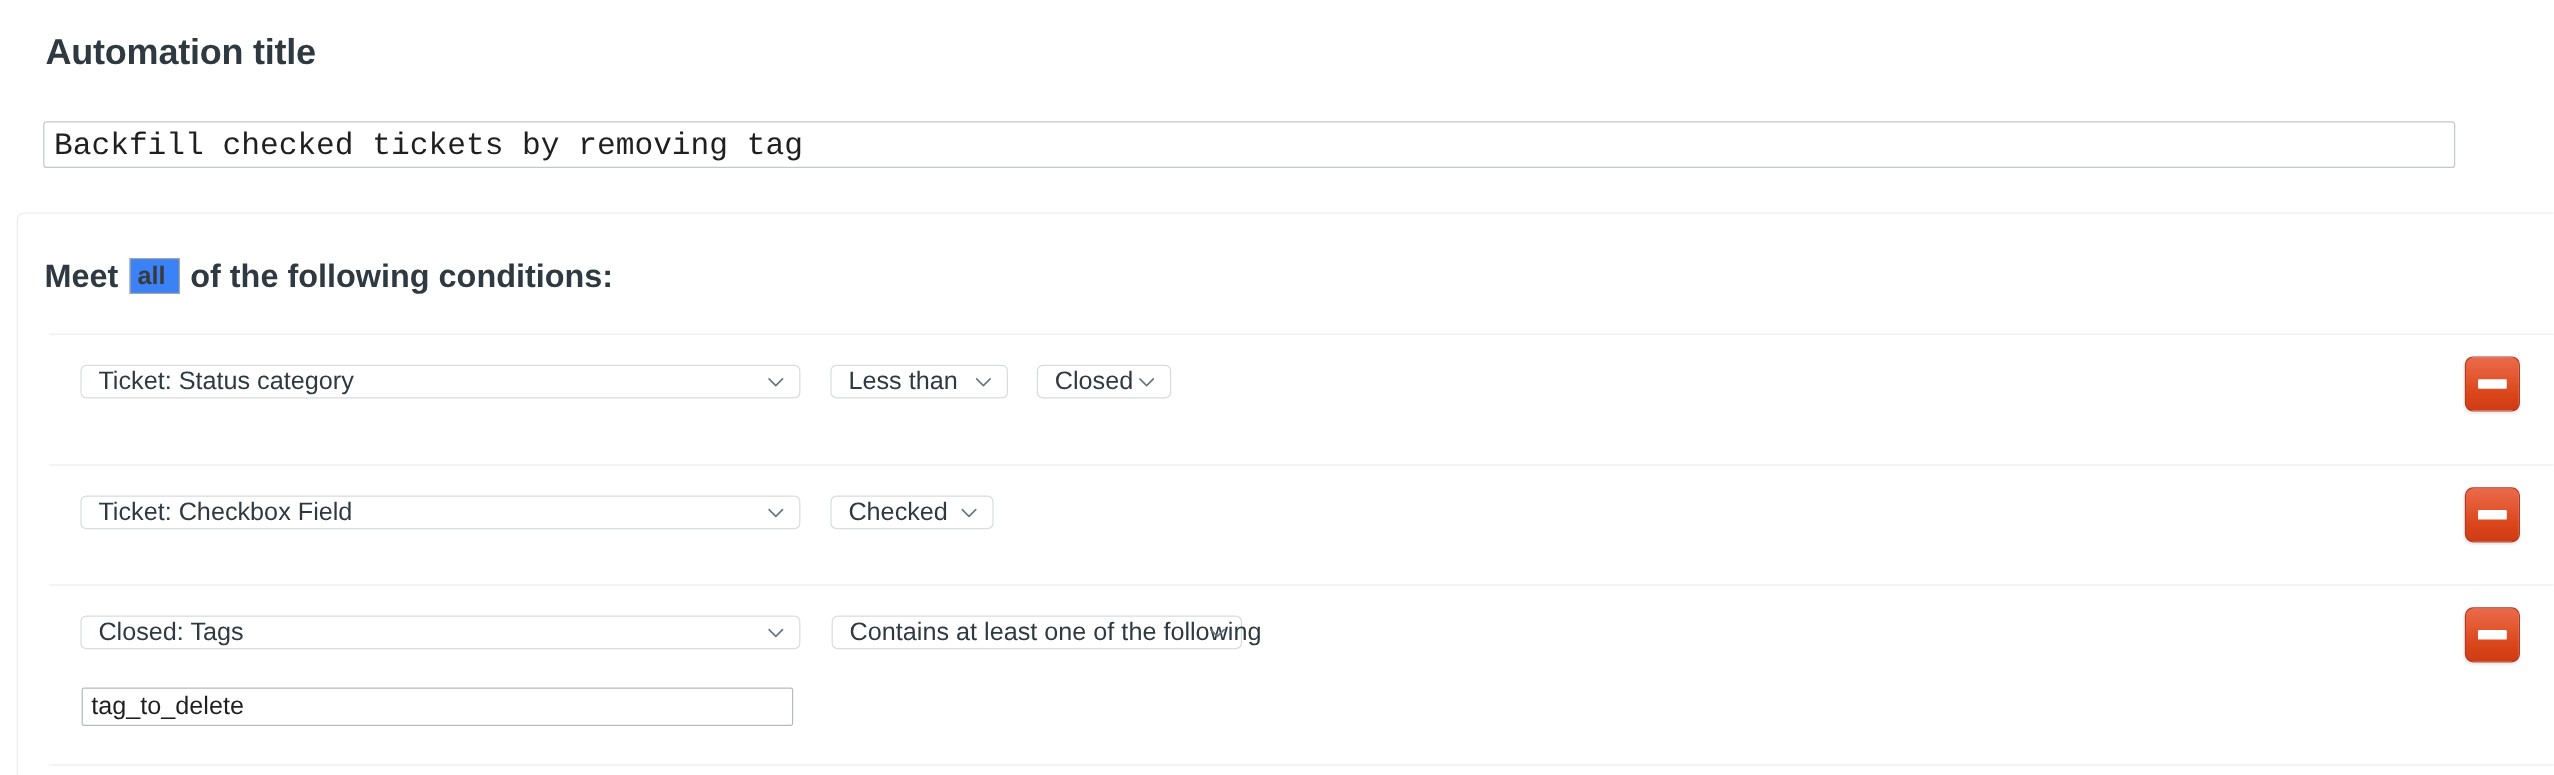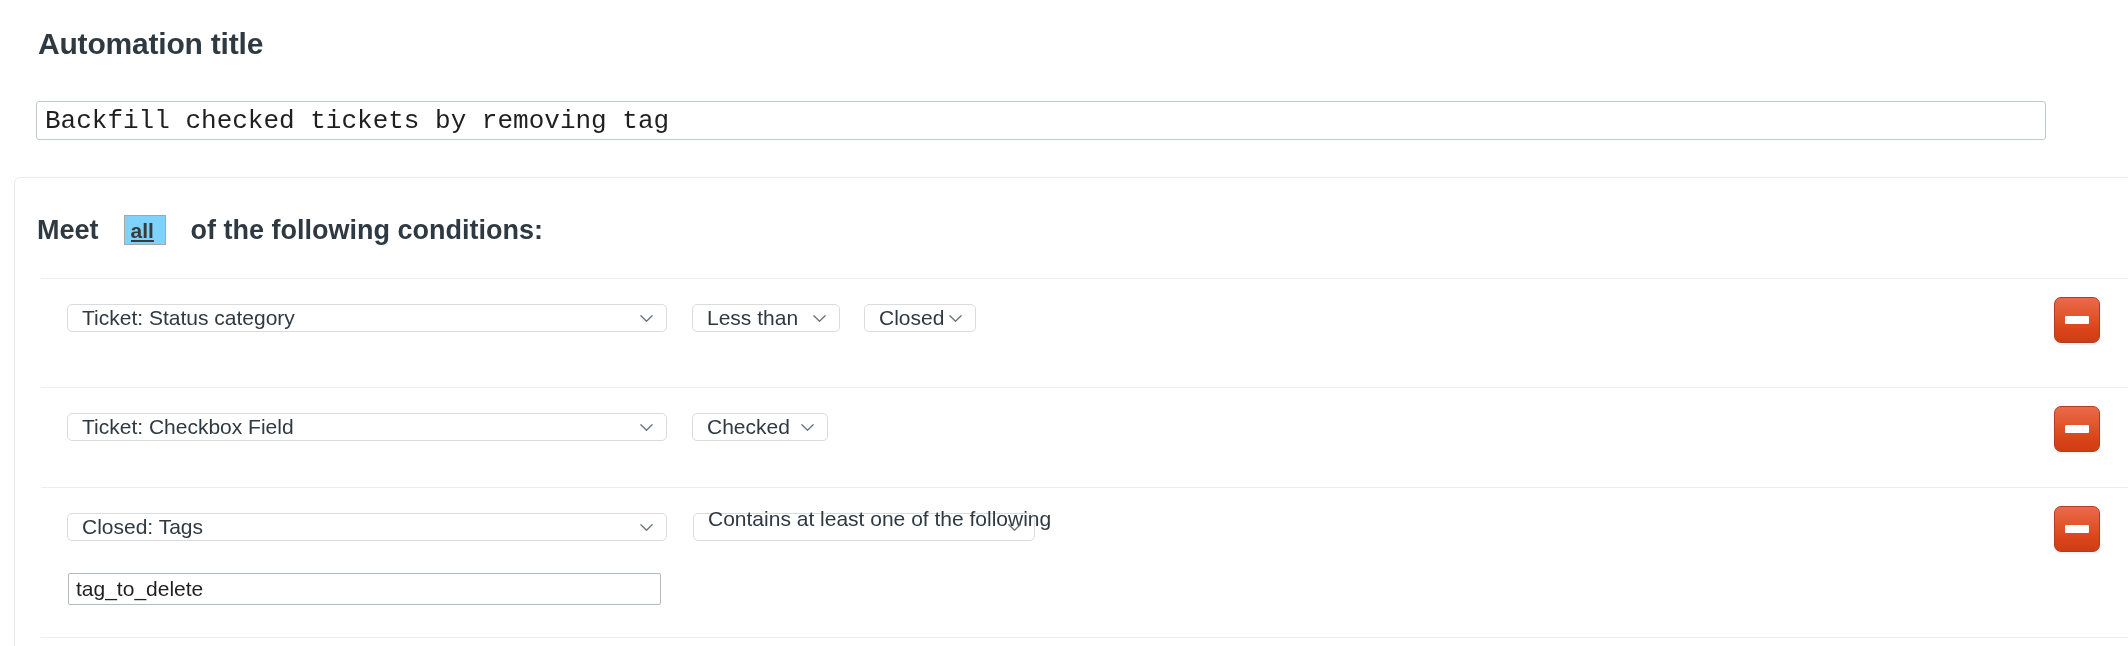--- a/index.html
+++ b/index.html
@@ -86,33 +86,32 @@
     font-weight: bold;
     color: #2f3941;
     line-height: 30px;
   }
   .meet-select {
     display: inline-flex;
     align-items: center;
     justify-content: center;
     height: 30px;
     min-width: 42px;
-    margin: 0 25px;
+    margin: 0 9px;
     padding: 0 6px;
     box-sizing: border-box;
-    background: #7dd3fc;
+    background: #3b82f6;
     border: 1px solid #a6a6a6;
     border-radius: 0;
     font-family: "Liberation Sans", sans-serif;
     font-size: 21px;
     font-weight: bold;
     color: #3a3a3a;
     cursor: pointer;
     appearance: none;
-    text-decoration: underline;
     -webkit-appearance: none;
   }
 
   
   .rows {
     position: absolute;
     left: 0;
     top: 0;
     width: 100%;
   }
@@ -172,21 +171,21 @@
     pointer-events: none;
   }
   .sel .chev svg { display: block; width: 15px; height: 15px; }
 
   .sel-field      { width: 600px; }
   .sel-field .lbl { overflow: hidden; text-overflow: ellipsis; }
 
   .sel-op-lessthan  { width: 148px; margin-left: 25px; }
   .sel-val-closed   { width: 112px; margin-left: 24px; }
   .sel-op-checked   { width: 136px; margin-left: 25px; }
-  .sel-op-contains  { width: 342px; margin-left: 26px; align-items: flex-end; }
+  .sel-op-contains  { width: 342px; margin-left: 26px; }
 
   
   .tag-input {
     position: absolute;
     left: 53px;
     top: 86px;
     width: 593px;
     height: 32px;
     box-sizing: border-box;
     border: 1px solid #b5babd;

